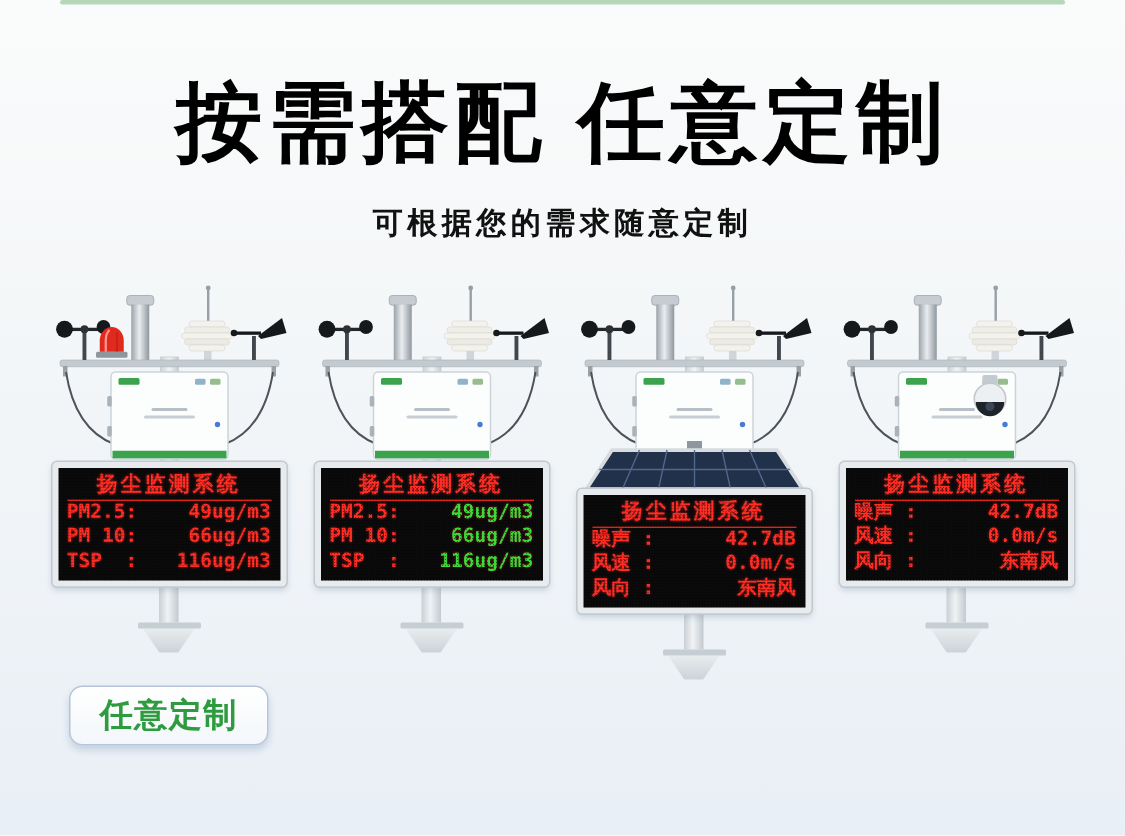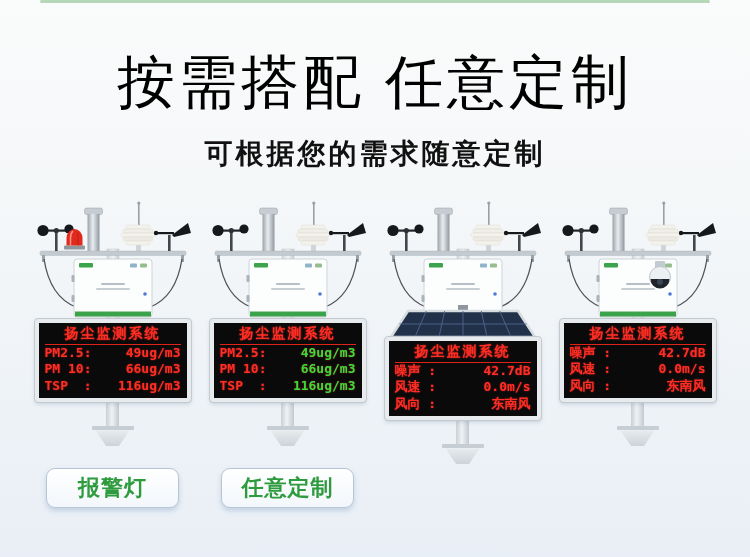--- a/index.html
+++ b/index.html
@@ -2,22 +2,22 @@
 <html><head>
 <meta charset="utf-8">
 <style>
   html,body{margin:0;padding:0;}
   body{
     width:750px;height:557px;overflow:hidden;position:relative;
     font-family:"Liberation Sans",sans-serif;
     background:linear-gradient(180deg,#fafbfb 0%,#f3f6f8 45%,#e9eff6 100%);
   }
   .top-strip{position:absolute;top:0;left:40px;width:670px;height:3px;background:#b7d7b9;border-radius:2px;}
-  .title{margin:52px 0 0;text-align:center;font-size:58px;font-weight:400;letter-spacing:4px;color:#000;line-height:1.05;}
-  .subtitle{margin:22px 0 0;text-align:center;font-size:28px;font-weight:700;letter-spacing:3px;color:#111;}
+  .title{margin:52px 0 0;text-align:center;font-size:58px;font-weight:700;letter-spacing:4px;color:#000;line-height:1.05;}
+  .subtitle{margin:22px 0 0;text-align:center;font-size:20px;font-weight:700;letter-spacing:3px;color:#111;}
   .stations{width:700px;margin:26px auto 0;display:grid;grid-template-columns:repeat(4,175px);align-items:start;}
   .station{display:flex;flex-direction:column;align-items:center;}
   svg.head{width:170px;display:block;}
   .screen{
     position:relative;width:156px;box-sizing:border-box;background:#0a0a0b;
     border:4px solid #e7ebed;outline:1px solid #c2c9cf;border-radius:3px;
     padding:2px 6px 4px;margin-top:-2px;box-shadow:0 2px 4px rgba(120,140,165,.35);
   }
   .screen::after{content:"";position:absolute;inset:0;pointer-events:none;
     background-image:radial-gradient(rgba(0,0,0,.5) 30%,transparent 34%);background-size:2px 2px;}
@@ -212,15 +212,14 @@
         </div>
     </div>
     <div class="pole"></div>
     <div class="base-flange"></div>
     <div class="base"></div>
   </div>
 
 </div>
 
 <div class="btn-row">
-  <div class="feature-button">报警灯</div>
   <div class="feature-button">任意定制</div>
 </div>
 
 </body></html>

